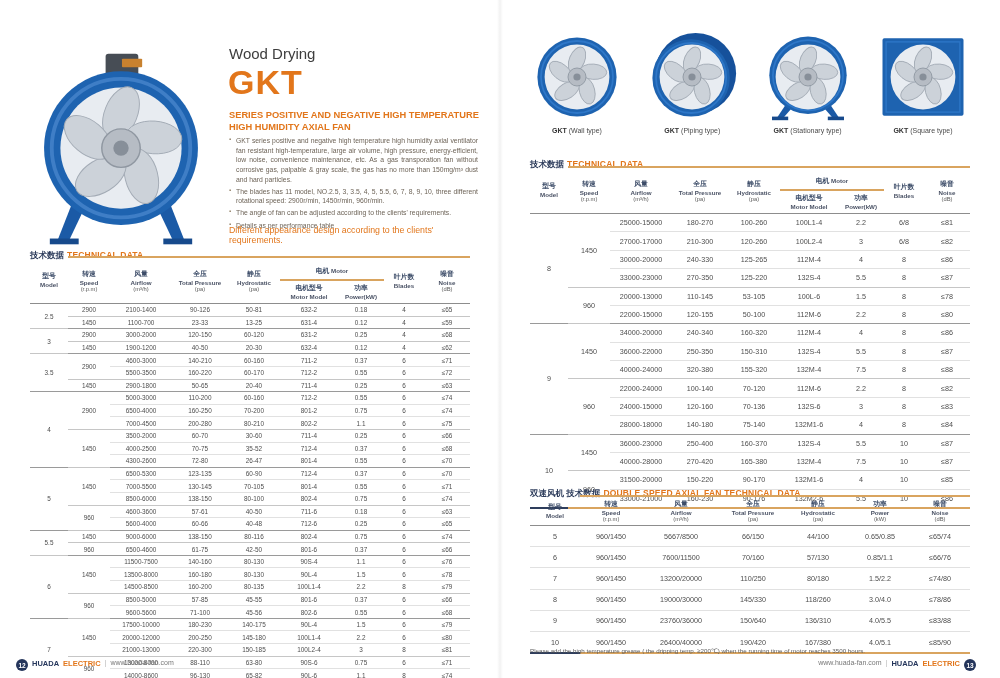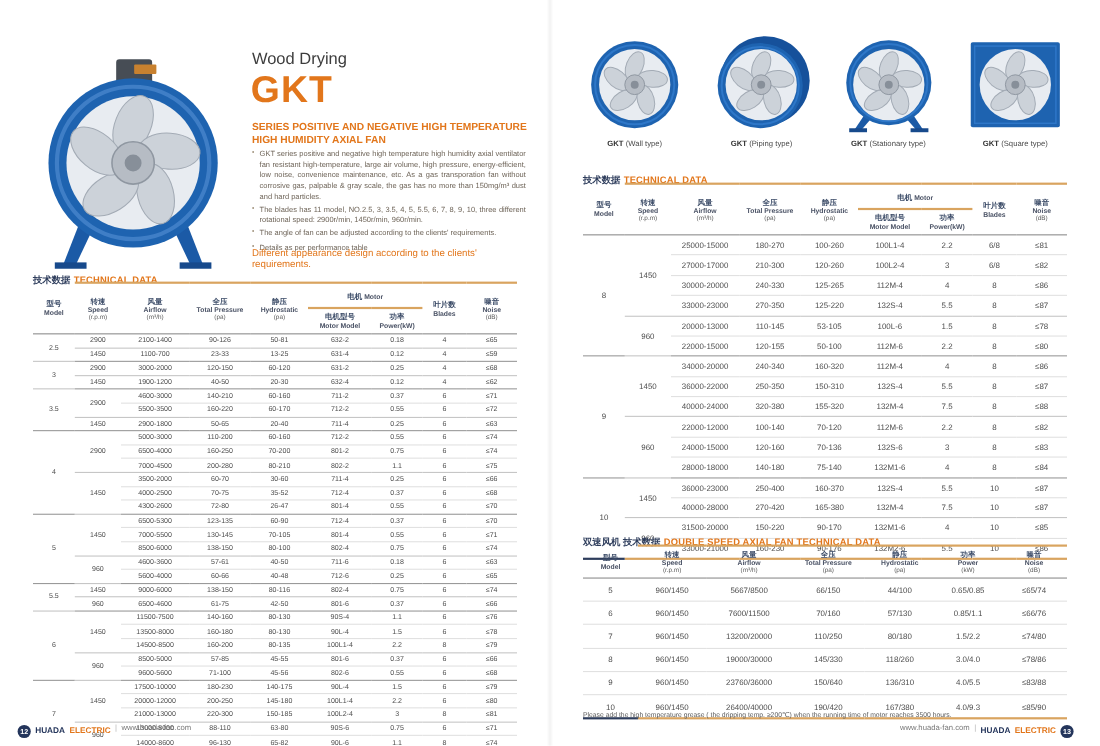--- a/index.html
+++ b/index.html
@@ -757,21 +757,21 @@
           <td>40000-24000</td>
           <td>320-380</td>
           <td>155-320</td>
           <td>132M-4</td>
           <td>7.5</td>
           <td>8</td>
           <td>≤88</td>
         </tr>
         <tr>
           <td class="c-speed" rowspan="3">960</td>
-          <td>22000-12000</td>
+          <td>22000-24000</td>
           <td>100-140</td>
           <td>70-120</td>
           <td>112M-6</td>
           <td>2.2</td>
           <td>8</td>
           <td>≤82</td>
         </tr>
         <tr>
           <td>24000-15000</td>
           <td>120-160</td>
@@ -929,21 +929,21 @@
           <td>136/310</td>
           <td>4.0/5.5</td>
           <td>≤83/88</td>
         </tr>
         <tr class="table-end">
           <td class="end-model">10</td>
           <td>960/1450</td>
           <td>26400/40000</td>
           <td>190/420</td>
           <td>167/380</td>
-          <td>4.0/9.3</td>
+          <td>4.0/5.1</td>
           <td>≤85/90</td>
         </tr>
       </tbody>
   </table>
 
   <div class="note-small">Please add the high temperature grease ( the dripping temp. ≥200℃) when the running time of motor reaches 3500 hours.</div>
 
   <div class="footer footer-r">
     <span class="furl">www.huada-fan.com</span>
     <span class="fs">|</span>

